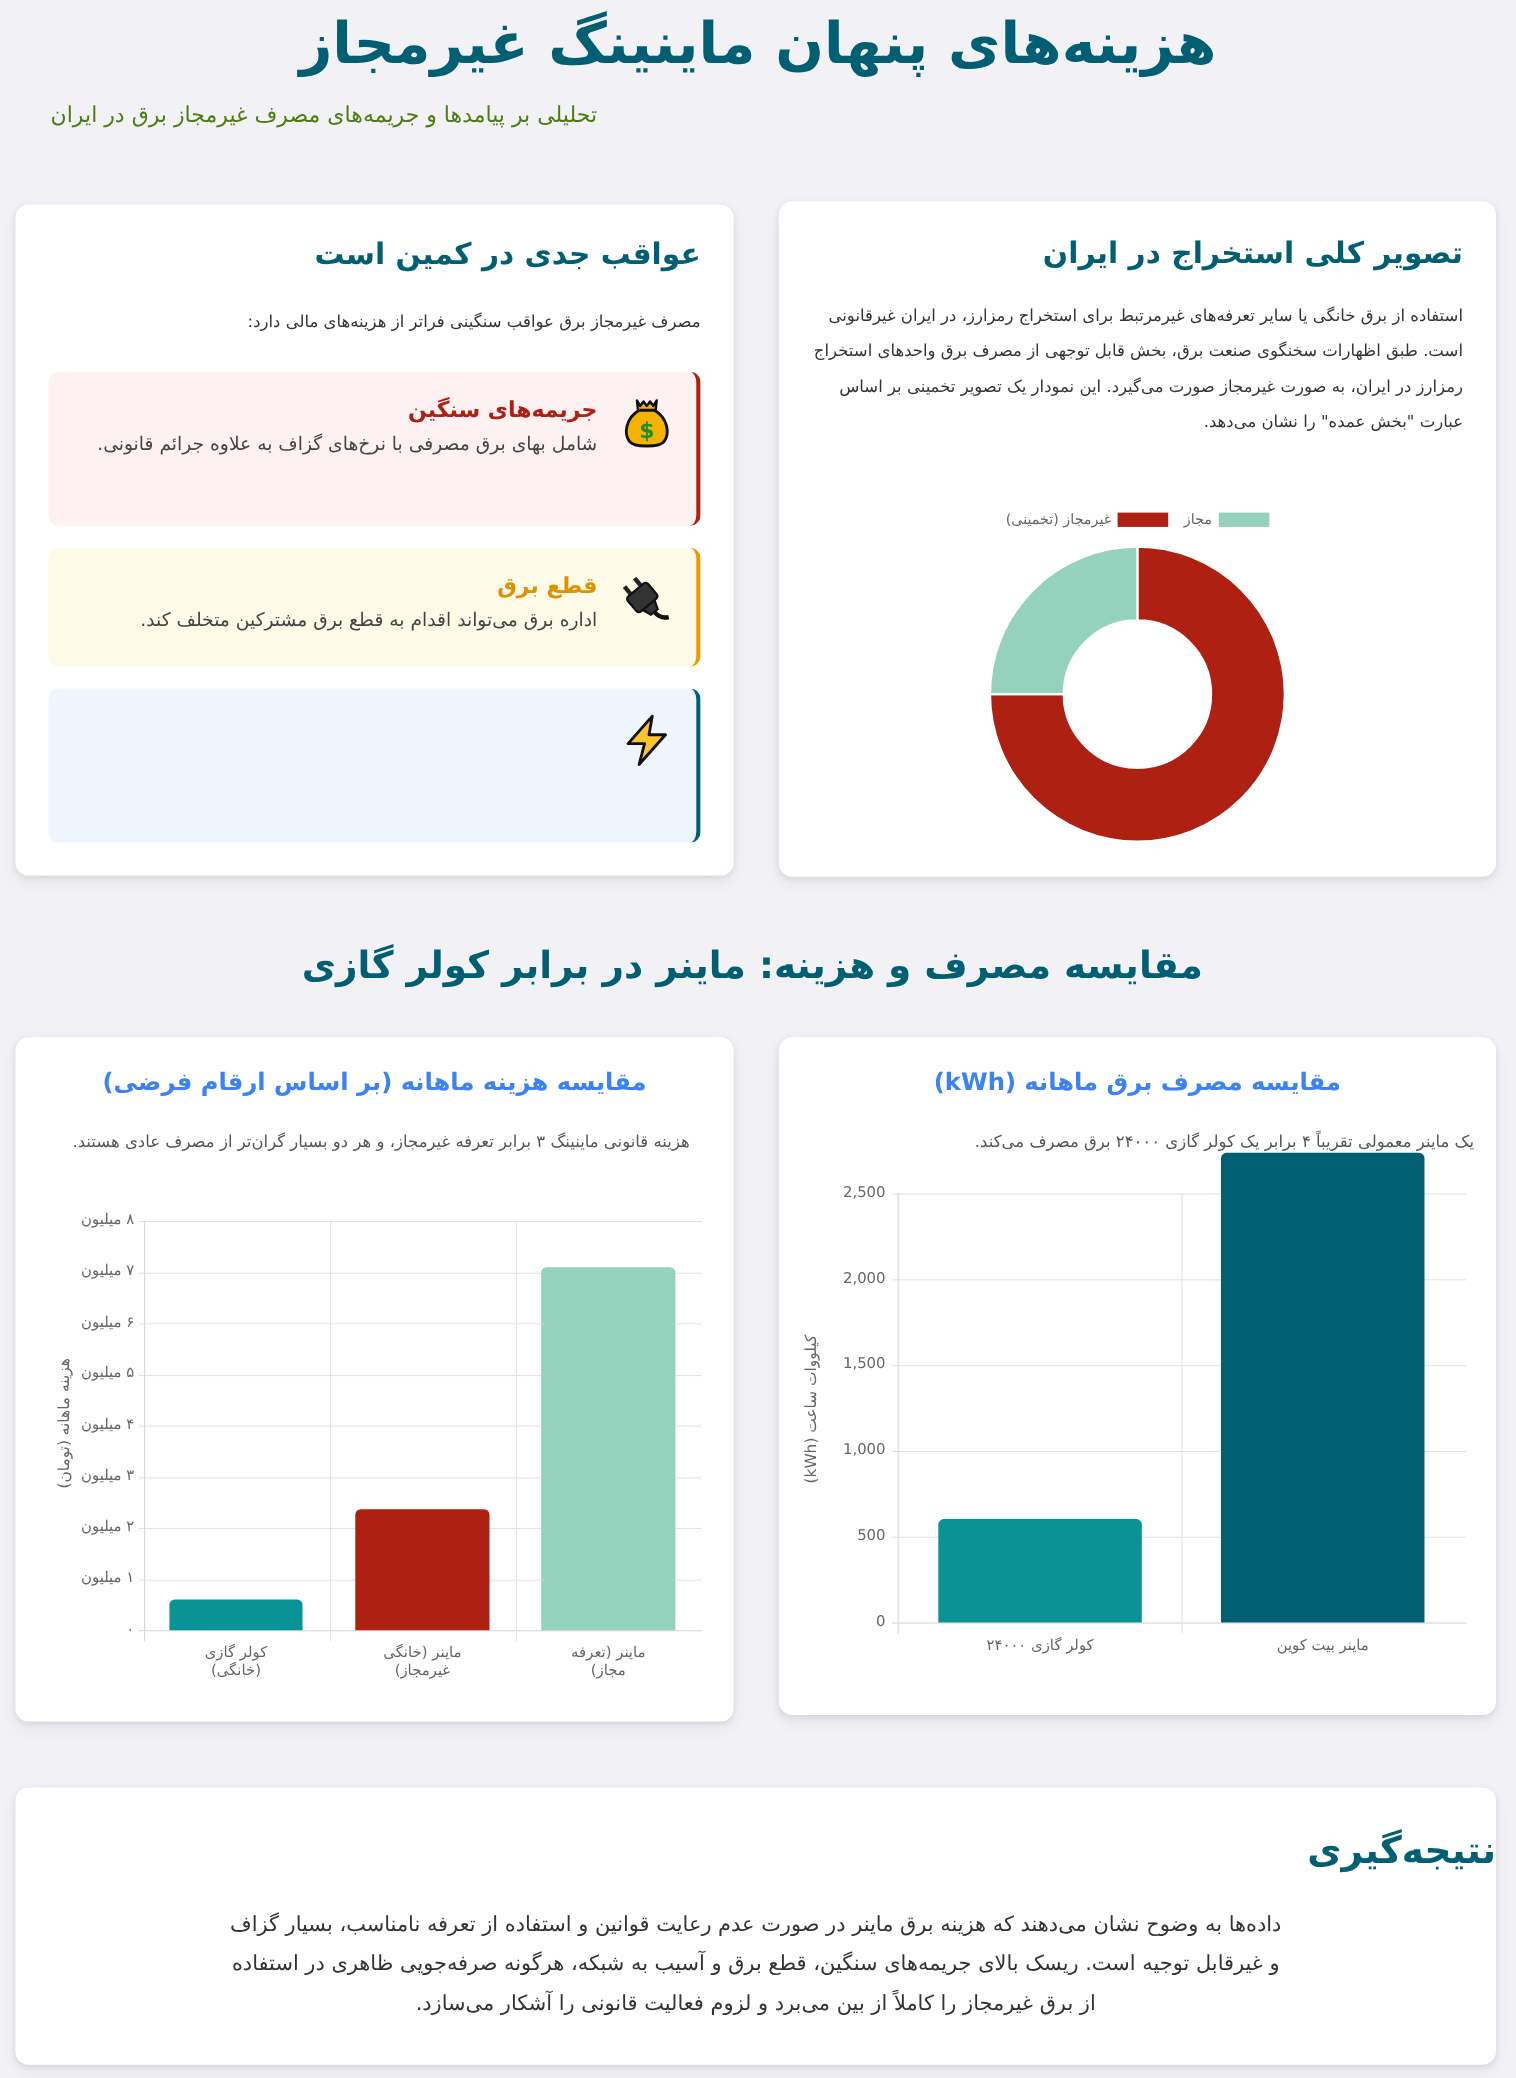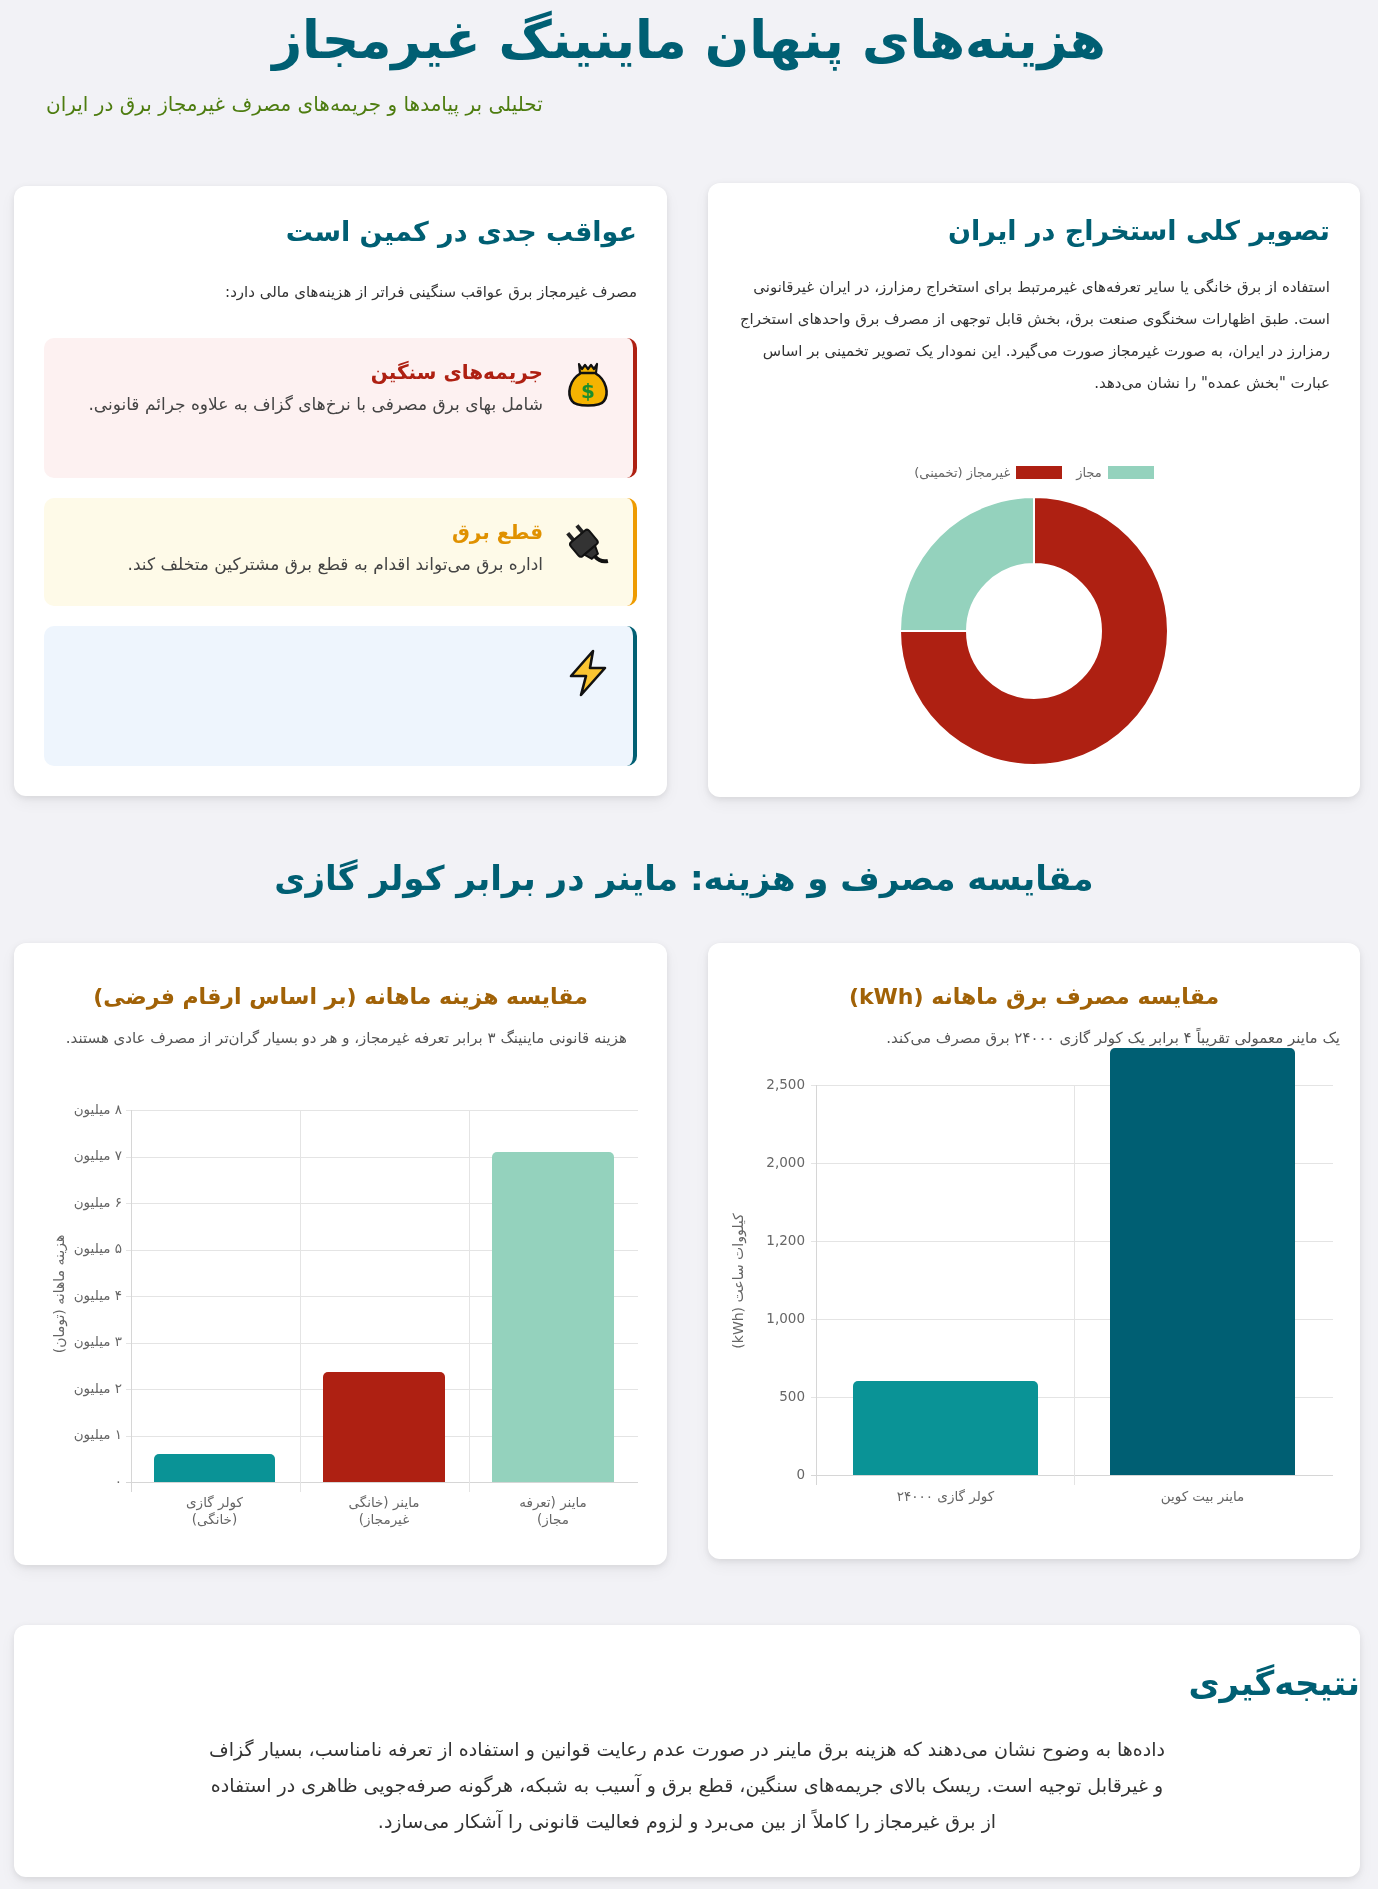--- a/index.html
+++ b/index.html
@@ -43,21 +43,21 @@
   .alert-red .ttl { color: #ae2012; }
   .alert-yellow { background: #fefae8; border-color: #ee9b00; }
   .alert-yellow .ttl { color: #e09100; }
   .alert-blue { background: #eef5fd; border-color: #005f73; }
   .alert-blue .ttl { color: #005f73; }
 
   .section-heading {
     left: 0; width: 1368px; top: 852px; text-align: center;
     font-size: 34px; font-weight: bold; color: #005f73; line-height: 52px;
   }
-  .chart-title { font-size: 22px; font-weight: bold; color: #a16207; text-align: center; line-height: 34px; margin-top: 12px; }
+  .chart-title { font-size: 22px; font-weight: bold; color: #3b82f6; text-align: center; line-height: 34px; }
   .chart-sub { font-size: 15px; color: #555; text-align: right; line-height: 26px; }
 
   .legend { display: flex; justify-content: center; gap: 14px; align-items: center; font-size: 13px; color: #666; }
   .legend .sw { display: inline-block; width: 46px; height: 13px; margin-left: 6px; vertical-align: middle; }
   .legend-item { display: flex; align-items: center; }
 
   .axis-label { font-size: 14px; color: #666; }
   .tick { position: absolute; font-size: 13.5px; color: #666; white-space: nowrap; }
   .grid-h { position: absolute; height: 1px; background: #e4e4e4; }
   .grid-v { position: absolute; width: 1px; background: #e4e4e4; }
@@ -203,21 +203,21 @@
     <div class="grid-h" style="left:103px; width:522px; top:220px;"></div>
     <div class="grid-h" style="left:103px; width:522px; top:298px;"></div>
     <div class="grid-h" style="left:103px; width:522px; top:376px;"></div>
     <div class="grid-h" style="left:103px; width:522px; top:454px;"></div>
     <div class="grid-h" style="left:103px; width:522px; top:532px; background:#d6d6d6;"></div>
     <div class="grid-v" style="left:108px; top:142px; height:400px; background:#d6d6d6;"></div>
     <div class="grid-v" style="left:366px; top:142px; height:400px;"></div>
 
     <div class="tick" style="right:555px; top:133px;">2,500</div>
     <div class="tick" style="right:555px; top:211px;">2,000</div>
-    <div class="tick" style="right:555px; top:289px;">1,200</div>
+    <div class="tick" style="right:555px; top:289px;">1,500</div>
     <div class="tick" style="right:555px; top:367px;">1,000</div>
     <div class="tick" style="right:555px; top:445px;">500</div>
     <div class="tick" style="right:555px; top:523px;">0</div>
 
     <div class="axis-label" style="position:absolute; left:-50px; top:330px; width:160px; text-align:center; transform:rotate(-90deg);">کیلووات ساعت (kWh)</div>
 
     <div class="bar" style="left:145px; width:185px; top:438px; height:94px; background:#0a9396;"></div>
     <div class="bar" style="left:402px; width:185px; top:105px; height:427px; background:#005f73;"></div>
 
     <div class="xlabel" style="left:145px; width:185px; top:545px;">کولر گازی ۲۴۰۰۰</div>

